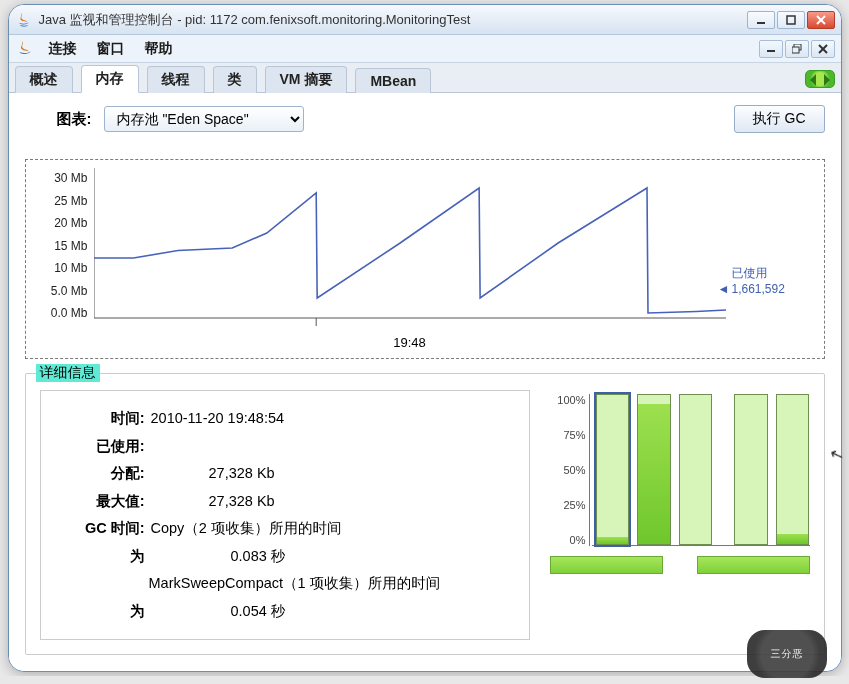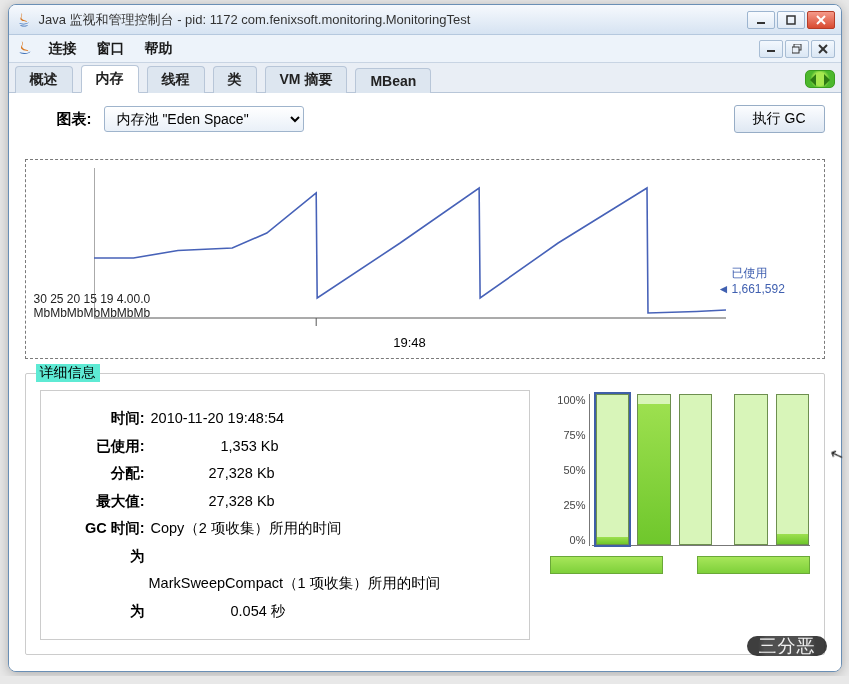--- a/index.html
+++ b/index.html
@@ -9,21 +9,21 @@
     font-family: "Microsoft YaHei", "SimSun", sans-serif;
     font-size: 13px;
     background: #e8e8e8;
     overflow: hidden;
   }
   .window {
     width: 834px;
     margin: 4px auto;
     background: #fff;
     border: 1px solid #6a8fb5;
-    border-radius: 8px;
+    border-radius: 16px;
     overflow: hidden;
     box-shadow: 0 2px 12px rgba(0,0,0,0.25);
   }
   .titlebar {
     display: flex;
     align-items: center;
     height: 30px;
     background: linear-gradient(#f6f9fd, #d6e3f2);
     border-bottom: 1px solid #b5c8de;
     padding: 0 6px;
@@ -153,21 +153,21 @@
 
   .chart-box {
     border: 1px dashed #7a7a7a;
     padding: 8px 14px 8px 8px;
     height: 200px;
     display: flex;
     gap: 6px;
   }
   .y-axis {
     display: flex;
-    flex-direction: row;
+    flex-direction: column;
     justify-content: space-between;
     align-items: flex-end;
     font-size: 12px;
     color: #222;
     padding: 3px 0 30px 0;
     width: 54px;
   }
   .plot-area {
     flex: 1;
     position: relative;
@@ -284,27 +284,27 @@
     flex: 1;
     min-width: 60px;
     background: linear-gradient(#a7e65a,#7ed03a);
     border: 1px solid #6aa838;
   }
   .bars-legend .sp { width: 18px; }
 
   .watermark {
     position: fixed;
     right: 22px;
-    bottom: 28px;
-    width: 80px; height: 20px;
+    bottom: 6px;
+    width: 80px; height: 48px;
     display: flex; align-items: center; justify-content: center;
     background: radial-gradient(circle,#3d3d3d 55%,#2a2a2a 70%);
     border-radius: 18px;
     color: #eee;
-    font-size: 18px;
+    font-size: 10px;
     opacity: 0.9;
     letter-spacing: 1px;
   }
   .cursor {
     position: fixed;
     right: 6px;
     bottom: 220px;
     font-size: 16px;
     color: #222;
     transform: rotate(-20deg);
@@ -395,22 +395,22 @@
       <span class="spacer"></span>
       <button class="gc-btn">执行 GC</button>
     </div>
 
     <div class="chart-box">
       <div class="y-axis">
         <span>30 Mb</span>
         <span>25 Mb</span>
         <span>20 Mb</span>
         <span>15 Mb</span>
-        <span>19 Mb</span>
-        <span>4.0 Mb</span>
+        <span>10 Mb</span>
+        <span>5.0 Mb</span>
         <span>0.0 Mb</span>
       </div>
       <div class="plot-area">
         <svg class="plot-svg" viewBox="0 0 640 160" preserveAspectRatio="none">
           <line x1="0" y1="0" x2="0" y2="150" stroke="#555"></line>
           <line x1="0" y1="150" x2="640" y2="150" stroke="#555"></line>
           <line x1="225" y1="150" x2="225" y2="158" stroke="#555"></line>
           <polyline id="chart-line" fill="none" stroke="#4762b8" stroke-width="1.6" points="0,90.0 40,90.0 85,82.5 140,80.0 175,65.0 225,25.0 226,130.0 310,75.0 390,20.0 391,130.0 470,75.0 560,20.0 561,145.0 610,143.5 640,142.0"></polyline>
         </svg>
         <div class="x-axis">
@@ -427,36 +427,36 @@
     <div class="details-box">
       <span class="legend">详细信息</span>
       <div class="details-inner">
         <div class="details-text">
           <div class="row">
               <span class="key">时间:</span>
               <span class="val">2010-11-20 19:48:54</span>
             </div>
           <div class="row">
               <span class="key">已使用:</span>
-              <span class="val" style="padding-left:70px">1,353 Kb</span>
             </div>
           <div class="row">
               <span class="key">分配:</span>
               <span class="val" style="padding-left:58px">27,328 Kb</span>
             </div>
           <div class="row">
               <span class="key">最大值:</span>
               <span class="val" style="padding-left:58px">27,328 Kb</span>
             </div>
           <div class="row">
               <span class="key">GC 时间:</span>
               <span class="val">Copy（2 项收集）所用的时间</span>
             </div>
           <div class="row">
               <span class="key">为</span>
+              <span class="val" style="padding-left:80px">0.083 秒</span>
             </div>
           <div class="indent">MarkSweepCompact（1 项收集）所用的时间</div>
           <div class="row">
               <span class="key">为</span>
               <span class="val" style="padding-left:80px">0.054 秒</span>
             </div>
         </div>
 
         <div class="details-bars">
           <div class="bars-chart">

